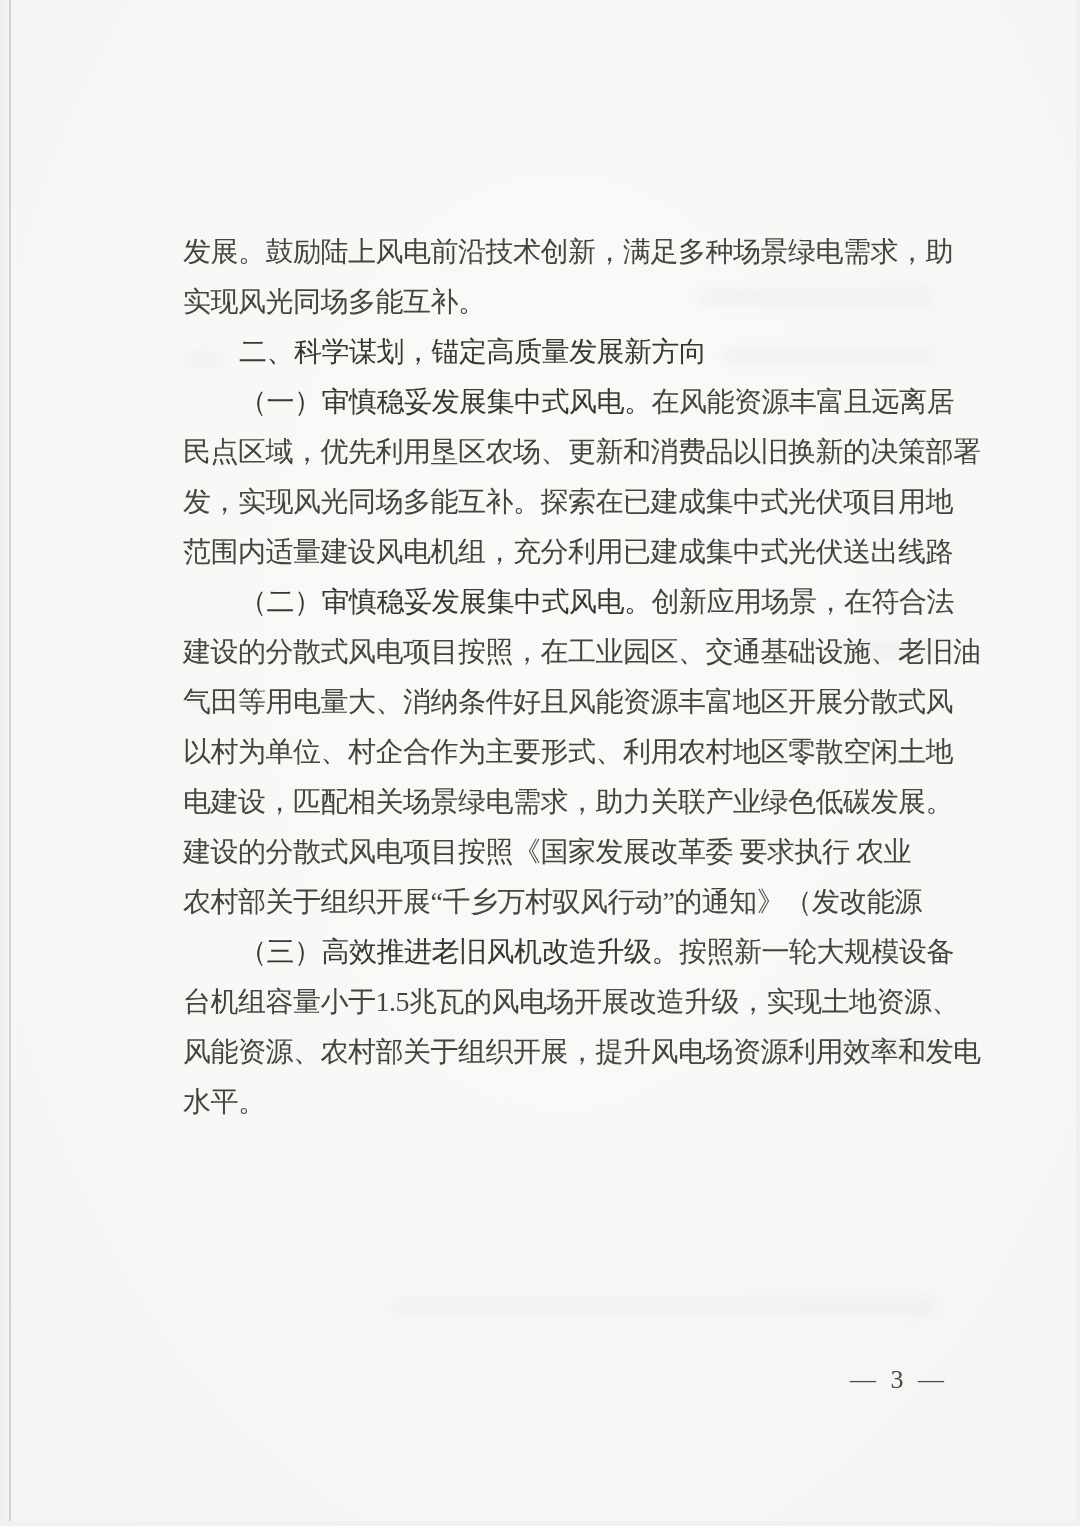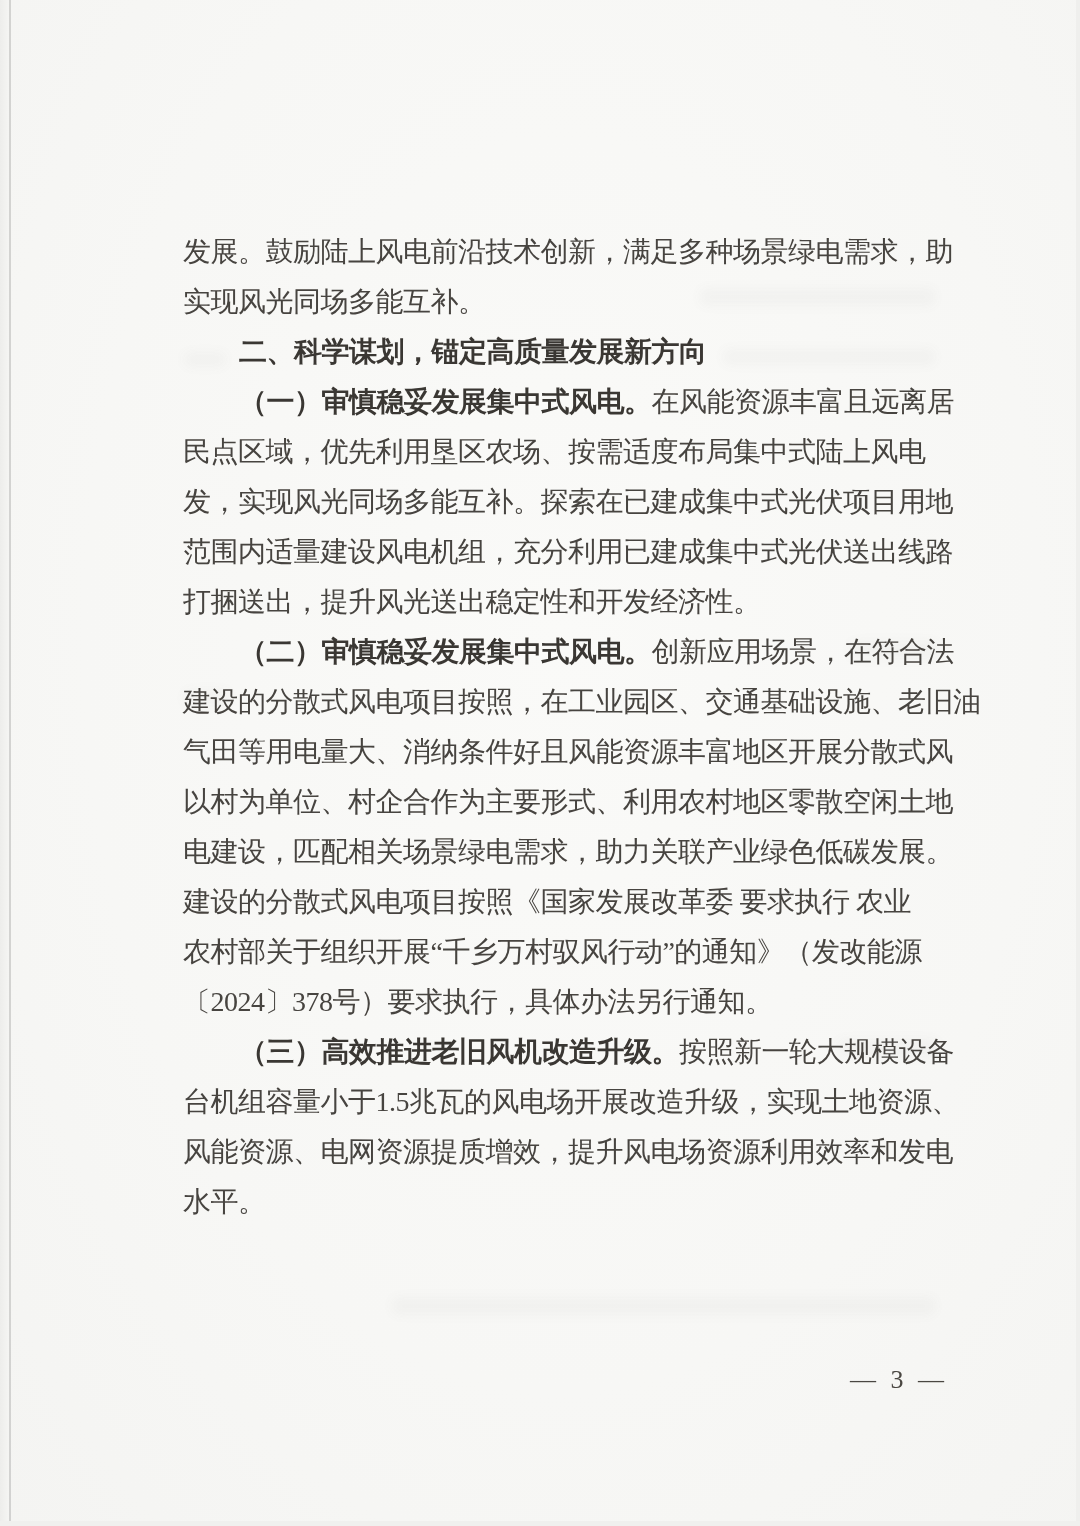--- a/index.html
+++ b/index.html
@@ -51,21 +51,21 @@
   .line {
     height: 50px;
     line-height: 50px;
     font-size: 28px;
     letter-spacing: -0.5px;
     white-space: nowrap;
     color: #474440;
   }
   .line .seg { font-weight: normal; }
   .line .seg-bold {
-    font-weight: bold;
+    font-weight: normal;
     color: #3a3733;
   }
   .line.indent { padding-left: 56px; }
   .line.heading {
     font-family: "DejaVu Sans", "Liberation Sans", sans-serif;
     font-weight: bold;
     color: #343230;
     letter-spacing: -0.5px;
   }
   .page-number {
@@ -96,33 +96,31 @@
   <div class="smudge" style="left:850px; top:641px; width:88px; height:18px;"></div>
   <div class="smudge" style="left:184px; top:690px; width:46px; height:16px;"></div>
   <div class="smudge" style="left:838px; top:1039px; width:100px; height:18px;"></div>
   <div class="smudge" style="left:392px; top:1297px; width:543px; height:18px;"></div>
 
   <div class="content" id="content">
       <div class="line"><span class="seg">发展。鼓励陆上风电前沿技术创新，满足多种场景绿电需求，助</span></div>
       <div class="line"><span class="seg">实现风光同场多能互补。</span></div>
       <div class="line heading indent"><span class="seg seg-bold">二、科学谋划，锚定高质量发展新方向</span></div>
       <div class="line indent"><span class="seg seg-bold">（一）审慎稳妥发展集中式风电。</span><span class="seg">在风能资源丰富且远离居</span></div>
-      <div class="line"><span class="seg">民点区域，优先利用垦区农场、按需适度布局集中式陆上风电</span></div>
+      <div class="line"><span class="seg">民点区域，优先利用垦区农场、更新和消费品以旧换新的决策部署</span></div>
       <div class="line"><span class="seg">发，实现风光同场多能互补。探索在已建成集中式光伏项目用地</span></div>
       <div class="line"><span class="seg">范围内适量建设风电机组，充分利用已建成集中式光伏送出线路</span></div>
-      <div class="line"><span class="seg">打捆送出，提升风光送出稳定性和开发经济性。</span></div>
       <div class="line indent"><span class="seg seg-bold">（二）审慎稳妥发展集中式风电。</span><span class="seg">创新应用场景，在符合法</span></div>
       <div class="line"><span class="seg">建设的分散式风电项目按照，在工业园区、交通基础设施、老旧油</span></div>
       <div class="line"><span class="seg">气田等用电量大、消纳条件好且风能资源丰富地区开展分散式风</span></div>
       <div class="line"><span class="seg">以村为单位、村企合作为主要形式、利用农村地区零散空闲土地</span></div>
       <div class="line"><span class="seg">电建设，匹配相关场景绿电需求，助力关联产业绿色低碳发展。</span></div>
       <div class="line"><span class="seg">建设的分散式风电项目按照《国家发展改革委 要求执行 农业</span></div>
       <div class="line"><span class="seg">农村部关于组织开展“千乡万村驭风行动”的通知》（发改能源</span></div>
-      <div class="line"><span class="seg">〔2024〕378号）要求执行，具体办法另行通知。</span></div>
       <div class="line indent"><span class="seg seg-bold">（三）高效推进老旧风机改造升级。</span><span class="seg">按照新一轮大规模设备</span></div>
       <div class="line"><span class="seg">台机组容量小于1.5兆瓦的风电场开展改造升级，实现土地资源、</span></div>
-      <div class="line"><span class="seg">风能资源、电网资源提质增效，提升风电场资源利用效率和发电</span></div>
+      <div class="line"><span class="seg">风能资源、农村部关于组织开展，提升风电场资源利用效率和发电</span></div>
       <div class="line"><span class="seg">水平。</span></div>
     </div>
 
   <div class="page-number">— 3 —</div>
 
 </div>
 
 </body></html>

